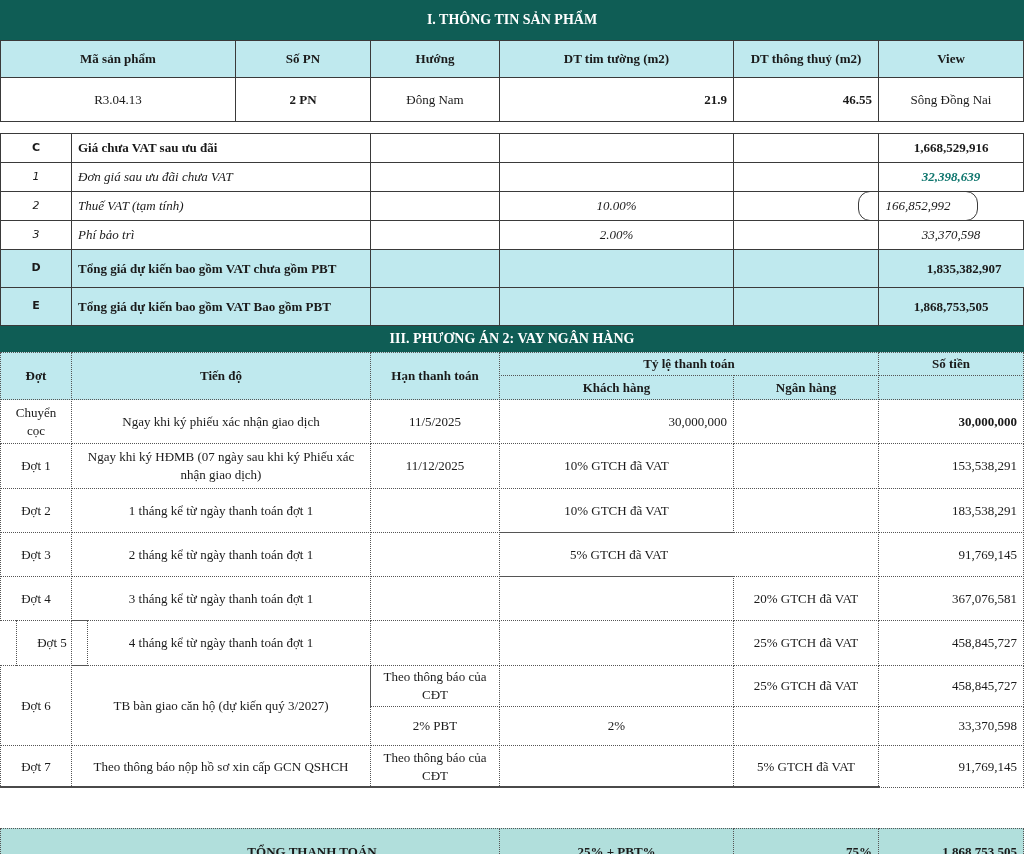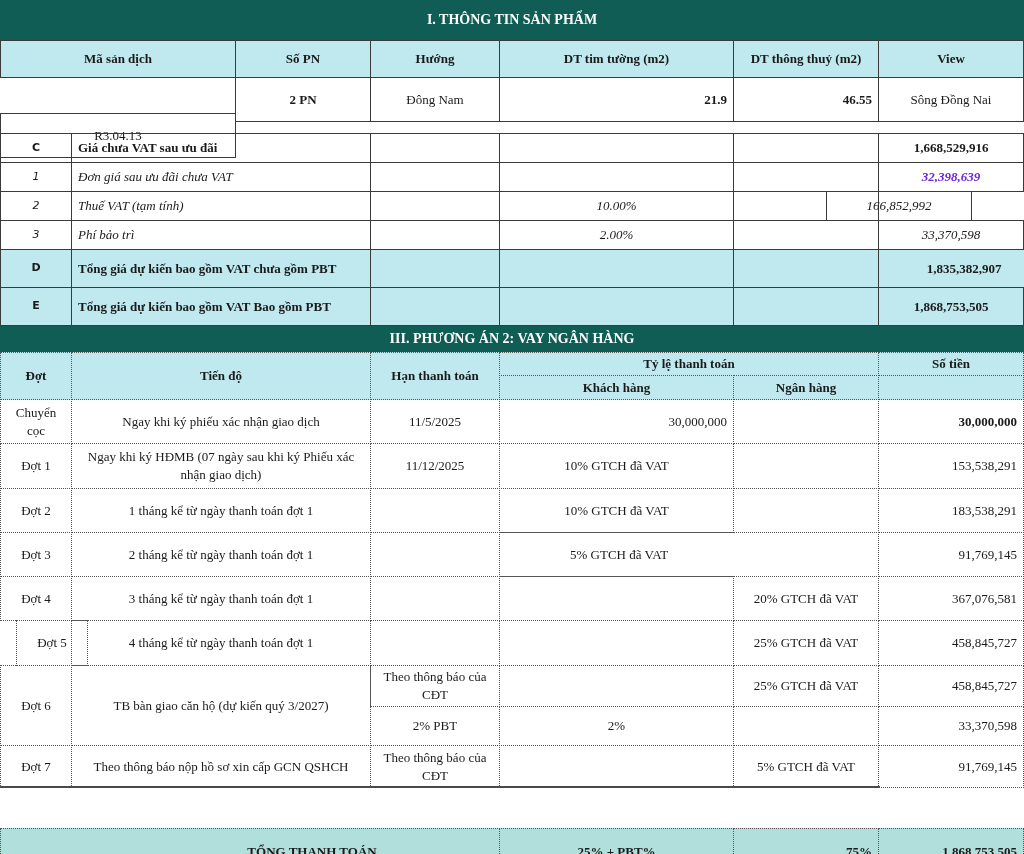--- a/index.html
+++ b/index.html
@@ -10,36 +10,36 @@
   .cell { display:flex; align-items:center; justify-content:center; text-align:center; box-sizing:border-box; line-height:1.35; padding:0 6px; }
   .r { justify-content:flex-end; text-align:right; }
   .l { justify-content:flex-start; text-align:left; }
   .b { font-weight:bold; }
   .i { font-style:italic; }
   .light { background:#bfe9ee; }
   .total { background:#b1dfdc;margin-top:41px; }
   .solid { border:1px solid #3a3a3a; }
   .dot { border:1px dotted #555; }
   .sans { font-family:"DejaVu Sans", "Liberation Sans", sans-serif; font-size:11px; }
-  .red { color:#6d28d9; }
+  .red { color:#0f766e; }
   .watermark { color:rgba(255,255,255,0.55); font-family:"Liberation Sans", sans-serif; }
 </style>
 </head>
 <body>
 
 <div class="abs bar" style="left:0;top:0;width:1024px;height:40px;">I. THÔNG TIN SẢN PHẨM</div>
 
-<div class="abs cell light solid b" style="left:0;top:40px;width:236px;height:38px;">Mã sản dịch</div>
+<div class="abs cell light solid b" style="left:0;top:40px;width:236px;height:38px;">Mã sản phẩm</div>
 <div class="abs cell light solid b" style="left:235px;top:40px;width:136px;height:38px;">Số PN</div>
 <div class="abs cell light solid b" style="left:370px;top:40px;width:130px;height:38px;">Hướng</div>
 <div class="abs cell light solid b" style="left:499px;top:40px;width:235px;height:38px;">DT tim tường (m2)</div>
 <div class="abs cell light solid b" style="left:733px;top:40px;width:146px;height:38px;">DT thông thuỷ (m2)</div>
 <div class="abs cell light solid b" style="left:878px;top:40px;width:146px;height:38px;">View</div>
 
-<div class="abs cell solid" style="left:0;top:77px;width:236px;height:45px;margin-top:36px;">R3.04.13</div>
+<div class="abs cell solid" style="left:0;top:77px;width:236px;height:45px;">R3.04.13</div>
 <div class="abs cell solid b" style="left:235px;top:77px;width:136px;height:45px;">2 PN</div>
 <div class="abs cell solid" style="left:370px;top:77px;width:130px;height:45px;">Đông Nam</div>
 <div class="abs cell solid b r" style="left:499px;top:77px;width:235px;height:45px;">21.9</div>
 <div class="abs cell solid b r" style="left:733px;top:77px;width:146px;height:45px;">46.55</div>
 <div class="abs cell solid" style="left:878px;top:77px;width:146px;height:45px;">Sông Đồng Nai</div>
 
 <div class="abs cell solid b sans" style="left:0;top:133px;width:72px;height:30px;">C</div>
 <div class="abs cell solid b l" style="left:71px;top:133px;width:300px;height:30px;">Giá chưa VAT sau ưu đãi</div>
 <div class="abs cell solid" style="left:370px;top:133px;width:130px;height:30px;"></div>
 <div class="abs cell solid" style="left:499px;top:133px;width:235px;height:30px;"></div>
@@ -51,21 +51,21 @@
 <div class="abs cell solid" style="left:370px;top:162px;width:130px;height:30px;"></div>
 <div class="abs cell solid i" style="left:499px;top:162px;width:235px;height:30px;"></div>
 <div class="abs cell solid" style="left:733px;top:162px;width:146px;height:30px;"></div>
 <div class="abs cell solid i b red" style="left:878px;top:162px;width:146px;height:30px;">32,398,639</div>
 
 <div class="abs cell solid i sans" style="left:0;top:191px;width:72px;height:30px;">2</div>
 <div class="abs cell solid i l" style="left:71px;top:191px;width:300px;height:30px;">Thuế VAT (tạm tính)</div>
 <div class="abs cell solid" style="left:370px;top:191px;width:130px;height:30px;"></div>
 <div class="abs cell solid i" style="left:499px;top:191px;width:235px;height:30px;">10.00%</div>
 <div class="abs cell solid" style="left:733px;top:191px;width:146px;height:30px;"></div>
-<div class="abs cell solid i" style="left:826px;top:191px;width:146px;height:30px;">166,852,992</div>
+<div class="abs cell solid i" style="left:858px;top:191px;width:120px;height:30px;border-radius:12px;">166,852,992</div>
 
 <div class="abs cell solid i sans" style="left:0;top:220px;width:72px;height:30px;">3</div>
 <div class="abs cell solid i l" style="left:71px;top:220px;width:300px;height:30px;">Phí bảo trì</div>
 <div class="abs cell solid" style="left:370px;top:220px;width:130px;height:30px;"></div>
 <div class="abs cell solid i" style="left:499px;top:220px;width:235px;height:30px;">2.00%</div>
 <div class="abs cell solid" style="left:733px;top:220px;width:146px;height:30px;"></div>
 <div class="abs cell solid i" style="left:878px;top:220px;width:146px;height:30px;">33,370,598</div>
 
 <div class="abs cell solid b sans light" style="left:0;top:249px;width:72px;height:39px;">D</div>
 <div class="abs cell solid b l light" style="left:71px;top:249px;width:300px;height:39px;">Tổng giá dự kiến bao gồm VAT chưa gồm PBT</div>

